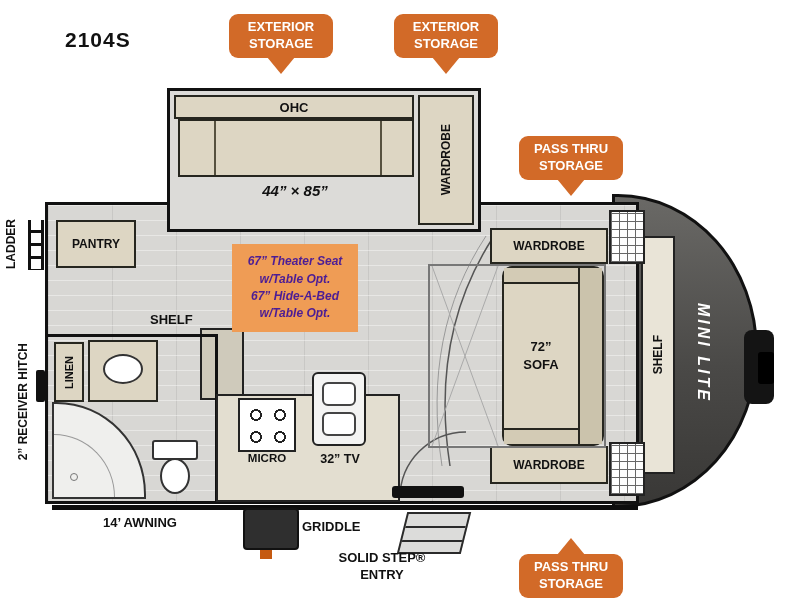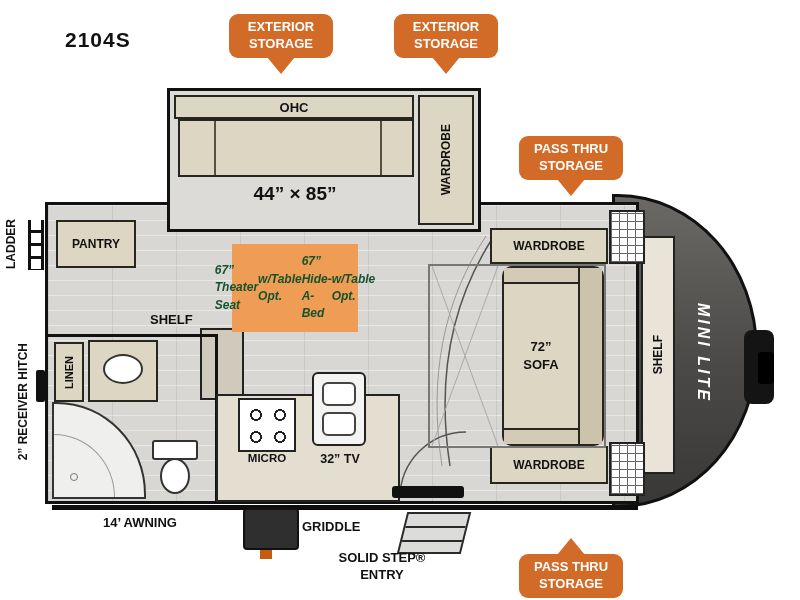--- a/index.html
+++ b/index.html
@@ -19,22 +19,22 @@
                      repeating-linear-gradient(90deg,rgba(90,90,90,.12) 0 1px,transparent 1px 64px);}
   .badge{width:104px;}
   .badge-box{background:#d26a28;color:#fff;font-weight:bold;font-size:13px;line-height:1.3;
              text-align:center;padding:5px 3px;border-radius:9px;}
   .arrow-down{width:0;height:0;margin:-1px auto 0;
               border-left:14px solid transparent;border-right:14px solid transparent;
               border-top:17px solid #d26a28;}
   .arrow-up{width:0;height:0;margin:0 auto -1px;
             border-left:14px solid transparent;border-right:14px solid transparent;
             border-bottom:17px solid #d26a28;}
-  .note{background:#ef9c55;color:#14532d;font-weight:bold;font-style:italic;font-size:12px;
-        line-height:1.45;display:flex;flex-direction:row;align-items:center;justify-content:center;}
+  .note{background:#ef9c55;color:#4c1d95;font-weight:bold;font-style:italic;font-size:12px;
+        line-height:1.45;display:flex;flex-direction:column;align-items:center;justify-content:center;}
 </style>
 </head>
 <body>
 
 <div id="canvas">
 
   <div class="abs lbl" style="left:50px;top:28px;font-size:21px;letter-spacing:1px;margin-left:15px;">2104S</div>
 
   <div class="abs" style="left:612px;top:194px;width:146px;height:314px;border:3px solid #111;
               border-radius:0 140px 140px 0 / 0 157px 157px 0;
@@ -62,21 +62,21 @@
   <div class="abs" style="left:167px;top:88px;width:314px;height:144px;border:3px solid #111;background:#dcdbd8;"></div>
   <div class="abs furn center lbl" style="left:174px;top:95px;width:240px;height:24px;font-size:13px;">
     <span>OHC</span>
   </div>
   <div class="abs furn vbox" style="left:418px;top:95px;width:56px;height:130px;">
     <span class="vtext lbl" style="font-size:12px;">WARDROBE</span>
   </div>
   <div class="abs furn" style="left:178px;top:119px;width:236px;height:58px;
               background-image:linear-gradient(#56513f,#56513f),linear-gradient(#56513f,#56513f);
               background-size:2px 100%;background-position:34px 0,200px 0;background-repeat:no-repeat;"></div>
-  <div class="abs lbl" style="left:200px;top:182px;width:190px;text-align:center;font-size:19px;line-height:1.25;">
+  <div class="abs lbl" style="left:200px;top:182px;width:190px;text-align:center;font-size:15px;line-height:1.25;font-style:italic;">
     <div>44” × 85”</div>
   </div>
 
   <div class="abs vbox" style="left:641px;top:236px;width:34px;height:238px;background:#e9e4d7;border:2px solid #222;">
     <span class="vtext lbl" style="font-size:12px;">SHELF</span>
   </div>
   <div class="abs hatch" style="left:609px;top:210px;width:36px;height:54px;"></div>
   <div class="abs hatch" style="left:609px;top:442px;width:36px;height:54px;"></div>
 
   <div class="abs furn center lbl" style="left:56px;top:220px;width:80px;height:48px;font-size:12px;">

